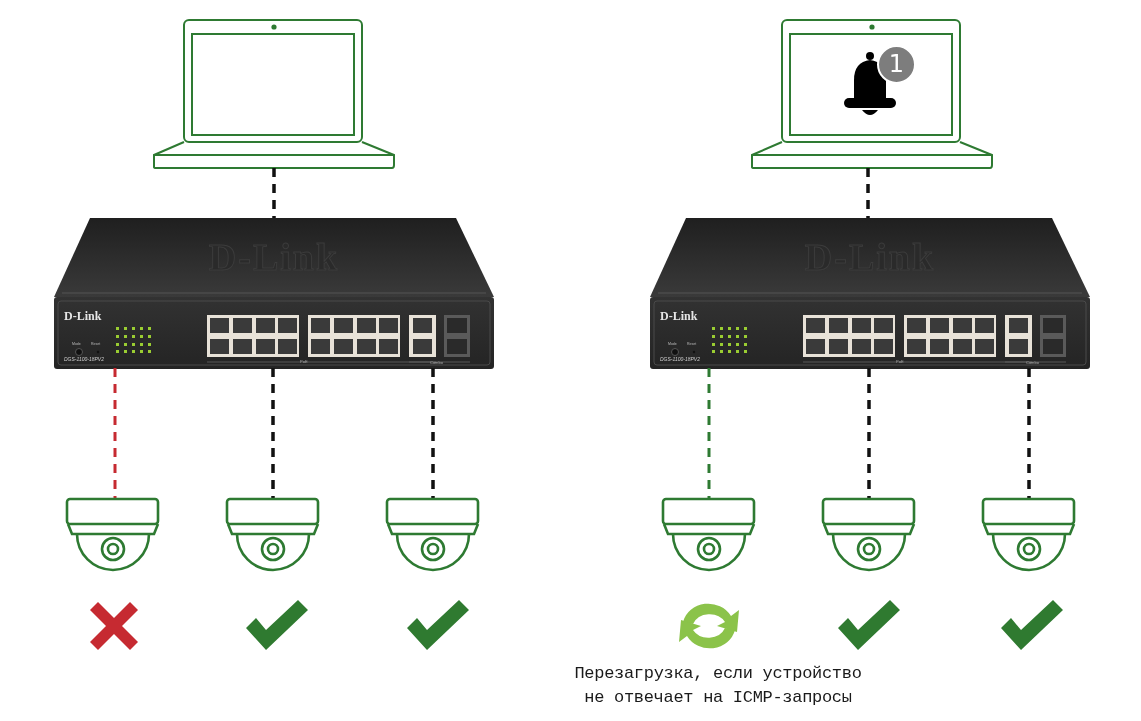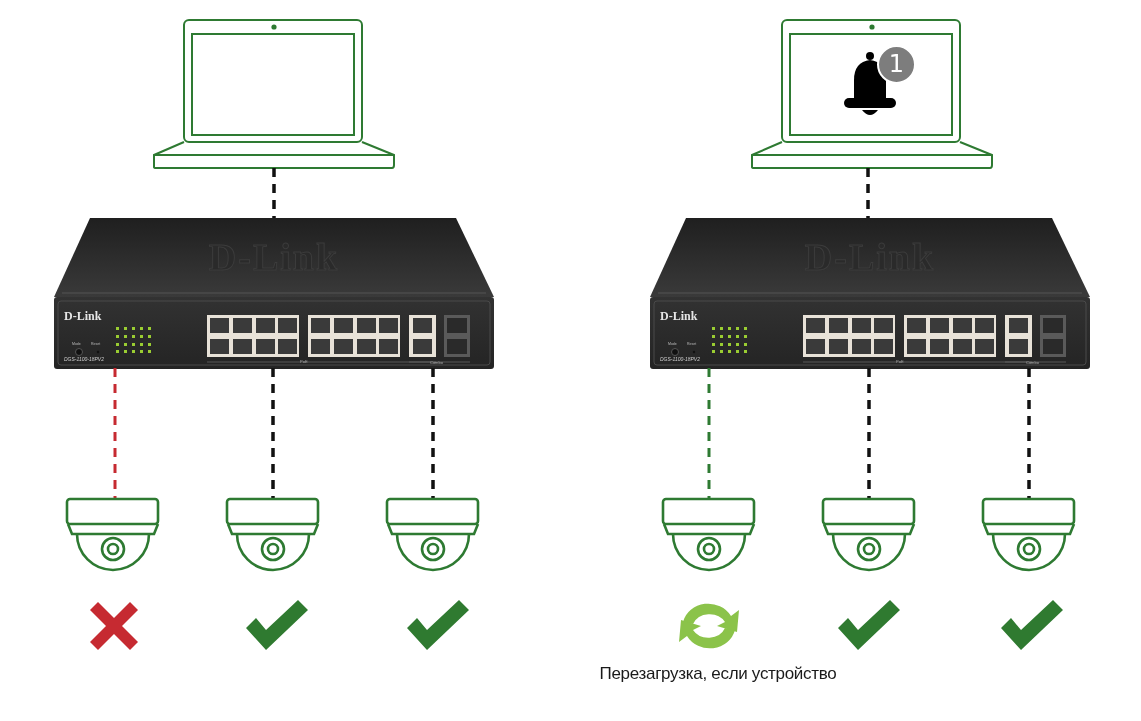--- a/index.html
+++ b/index.html
@@ -1,19 +1,19 @@
 <!DOCTYPE html>
 <html><head>
 <meta charset="utf-8">
 <style>
   html, body { margin:0; padding:0; background:#ffffff; }
   body { width:1141px; height:721px; position:relative; overflow:hidden; font-family:"Liberation Sans", sans-serif; }
   .abs { position:absolute; }
   svg { display:block; }
-  .caption { position:absolute; left:548px; top:662px; width:340px; text-align:center; font-family:Liberation Sans, sans-serif; font-size:17px; line-height:24px; color:#1a1a1a; letter-spacing:-0.3px; }
+  .caption { position:absolute; left:548px; top:662px; width:340px; text-align:center; font-family:Liberation Mono, monospace; font-size:17px; line-height:24px; color:#1a1a1a; letter-spacing:-0.3px; }
   .caption span { display:block; }
 </style>
 </head>
 <body>
 
 <div class="abs" style="left:0;top:0;width:570px;height:721px;">
 
   <svg class="abs" style="left:150px;top:15px;" width="250" height="155" viewBox="0 0 250 155">
     <rect x="34" y="5" width="178" height="122" rx="5" fill="none" stroke="#2e7a32" stroke-width="2"></rect>
     <circle cx="124" cy="12" r="2.6" fill="#2e7a32"></circle>
@@ -309,13 +309,14 @@
   <svg class="abs" style="left:266px;top:600px;" width="66" height="52" viewBox="0 0 66 52">
     <path d="M2 28 L12 18 L22 30 L54 0 L64 10 L22 50 Z" fill="#2f7a30"></path>
   </svg>
   <svg class="abs" style="left:429px;top:600px;" width="66" height="52" viewBox="0 0 66 52">
     <path d="M2 28 L12 18 L22 30 L54 0 L64 10 L22 50 Z" fill="#2f7a30"></path>
   </svg>
 </div>
 
 <div class="caption">
   <span>Перезагрузка, если устройство</span>
+  <span>не отвечает на ICMP-запросы</span>
 </div>
 
 </body></html>

